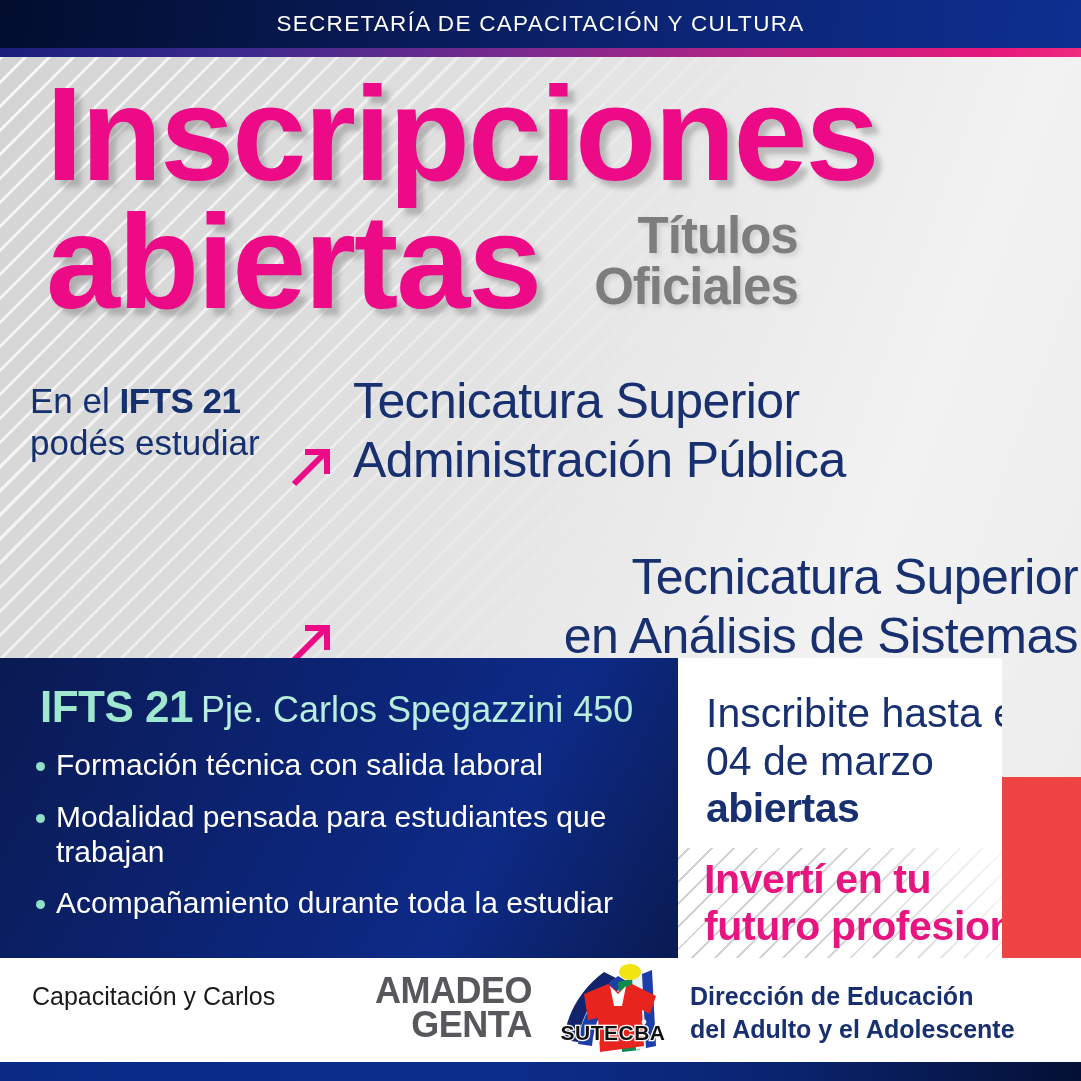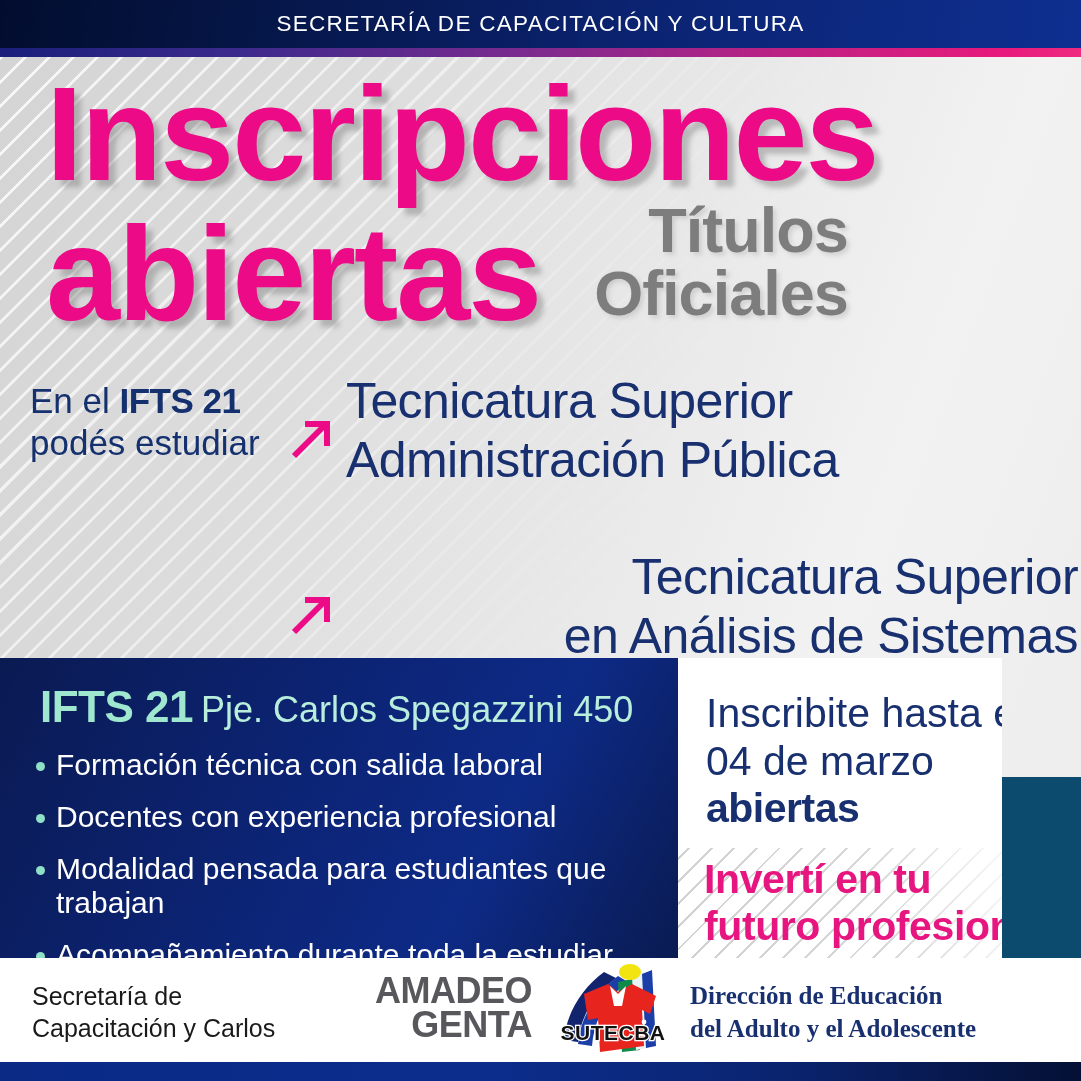--- a/index.html
+++ b/index.html
@@ -10,21 +10,21 @@
   }
   body {
     font-family: "Liberation Sans", sans-serif;
   }
 
   #poster {
     position: relative;
     width: 1081px;
     height: 1081px;
     overflow: hidden;
-    background: #0c4a6e;
+    background: #ef4444;
   }
 
   
   .header-bar {
     position: absolute;
     left: 0; top: 0;
     width: 1081px;
     height: 48px;
     background: linear-gradient(100deg, #020d2e 0%, #051545 22%, #0b2370 58%, #0d2b86 86%, #0e2f90 100%);
     display: flex;
@@ -96,21 +96,21 @@
     display: flex;
     align-items: flex-end;
     gap: 54px;
   }
   .headline-2 {
     font-size: 133px;
   }
   .subtitle-block {
     color: #7d7d7d;
     font-weight: bold;
-    font-size: 63px;
+    font-size: 51px;
     line-height: 1.0;
     letter-spacing: -1px;
     text-align: right;
     padding-bottom: 14px;
     text-shadow: 3px 3px 4px rgba(160,160,160,0.35);
   }
 
   
   .intro-block {
     position: absolute;
@@ -128,22 +128,22 @@
 
   
   .careers {
     position: absolute;
     left: 288px;
     top: 315px;
     width: 790px;
   }
   .career {
     display: flex;
-    align-items: center;
-    gap: 12px;
+    align-items: flex-end;
+    gap: 19px;
   }
   .career + .career { margin-top: 58px; }
   .arrow-icon {
     flex: 0 0 auto;
     width: 46px;
     height: 46px;
     margin-top: 16px;
   }
   .career-text {
     color: #18306f;
@@ -310,21 +310,21 @@
   }
   .footer-right {
     position: absolute;
     left: 690px;
     top: 22px;
     color: #18306f;
     font-size: 25px;
     font-weight: bold;
     line-height: 1.3;
   }
-  .footer-right span { display: block; font-family: Liberation Serif, serif; }
+  .footer-right span { display: block; }
 
   .bottom-bar {
     position: absolute;
     left: 0;
     top: 1062px;
     width: 1081px;
     height: 19px;
     background: linear-gradient(90deg, #0a2a86 0%, #0c2d8c 45%, #0a2470 72%, #041034 100%);
   }
 </style>
@@ -391,21 +391,20 @@
 
     </div>
   </div>
 
   <div class="info-panel">
     <div class="ifts-line">
       <span class="ifts-name">IFTS 21</span><span class="ifts-address">Pje. Carlos Spegazzini 450</span>
     </div>
     <ul class="bullets">
       <li>Formación técnica con salida laboral</li>
-      <li>Docentes con experiencia profesional</li>
       <li>Modalidad pensada para estudiantes que trabajan</li>
       <li>Acompañamiento durante toda la estudiar</li>
     </ul>
   </div>
 
   <div class="deadline-panel">
     <div class="hatch-white"></div>
     <div class="deadline-text">
       <span>Inscribite hasta</span>
       <span>el 04 de marzo</span>
@@ -413,21 +412,20 @@
     </div>
     <div class="invest-text">
       <span>Invertí en tu</span>
       <span>futuro profesional</span>
     </div>
   </div>
 
   <div class="footer">
 
     <div class="footer-left">
-      <span>Secretaría de</span>
       <span>Capacitación y Carlos</span>
     </div>
 
     <div class="amadeo-logo">
       <span>AMADEO</span>
       <span>GENTA</span>
     </div>
 
     <div class="sutecba-logo">
       <svg viewBox="0 0 114 98" width="114" height="98" aria-hidden="true">

